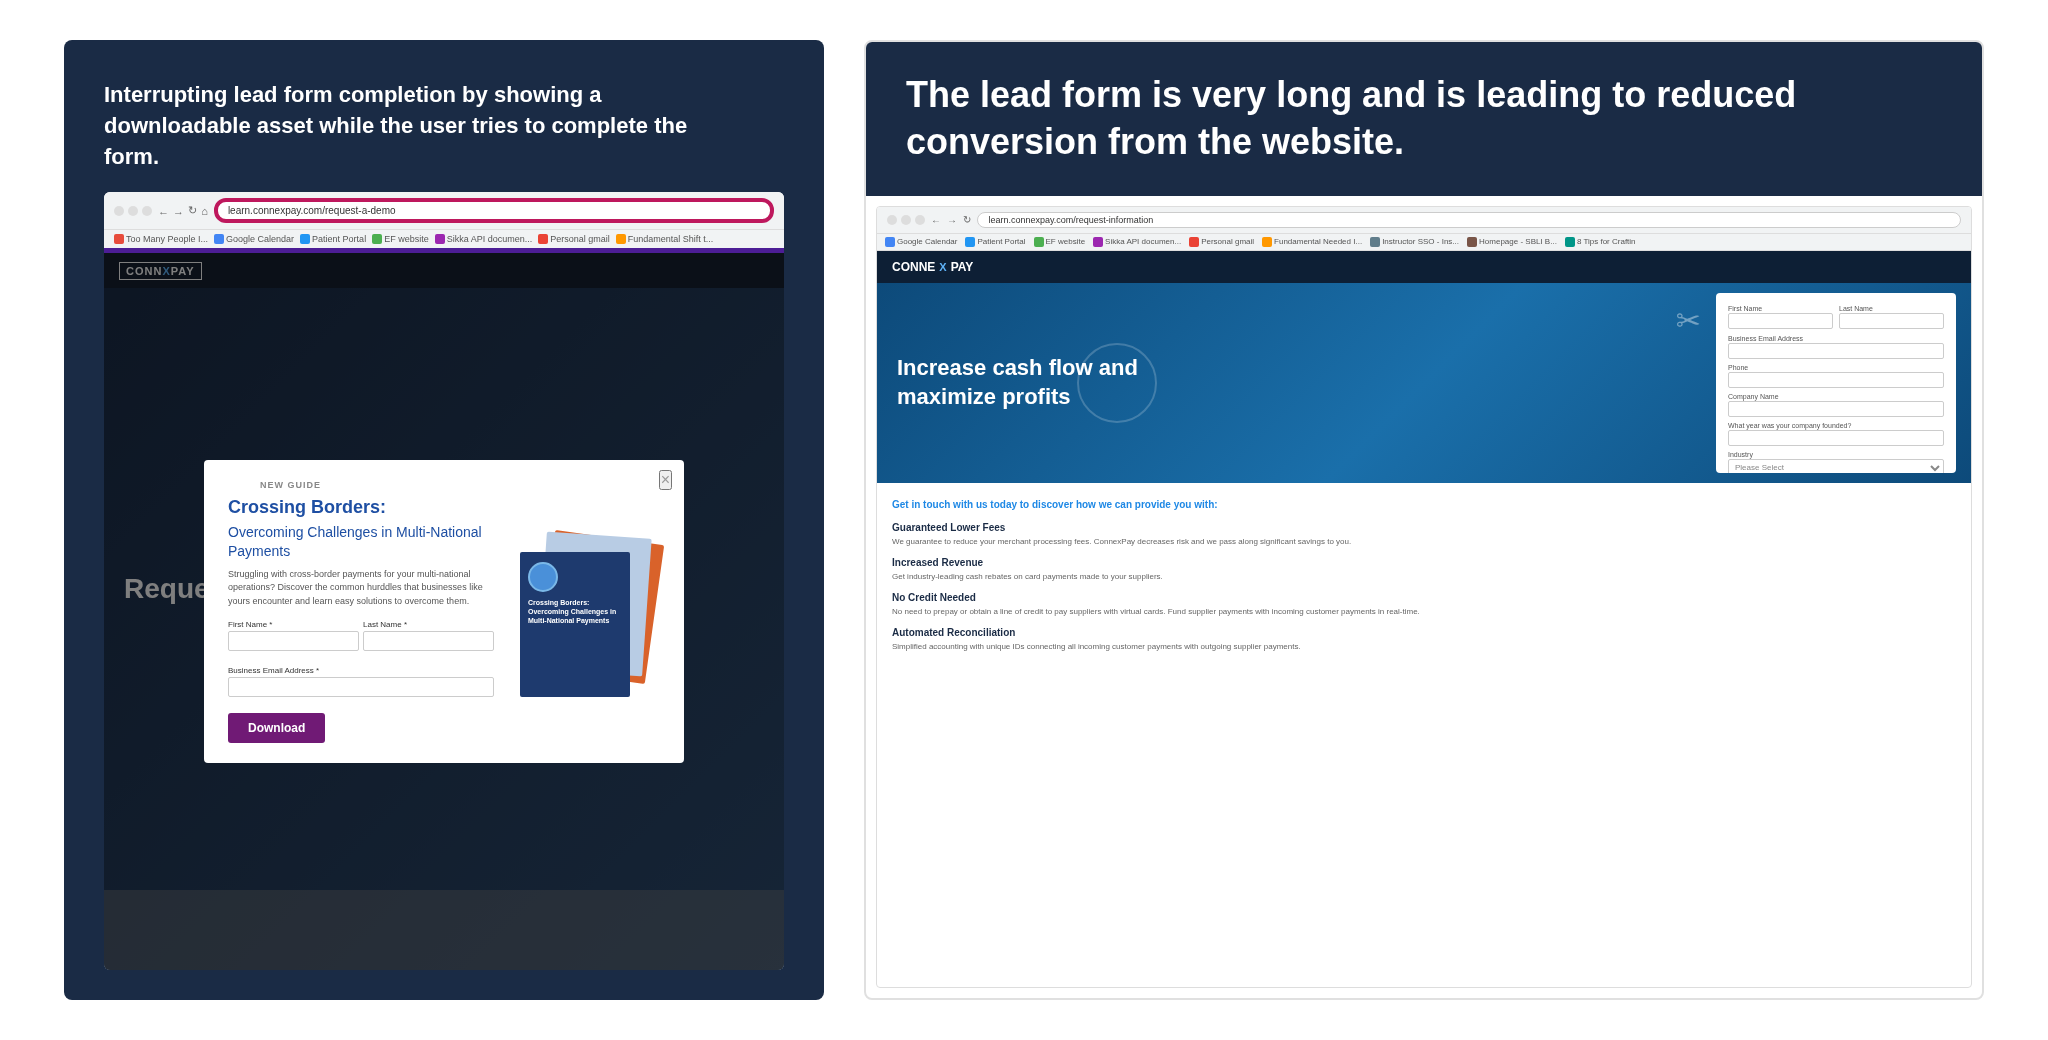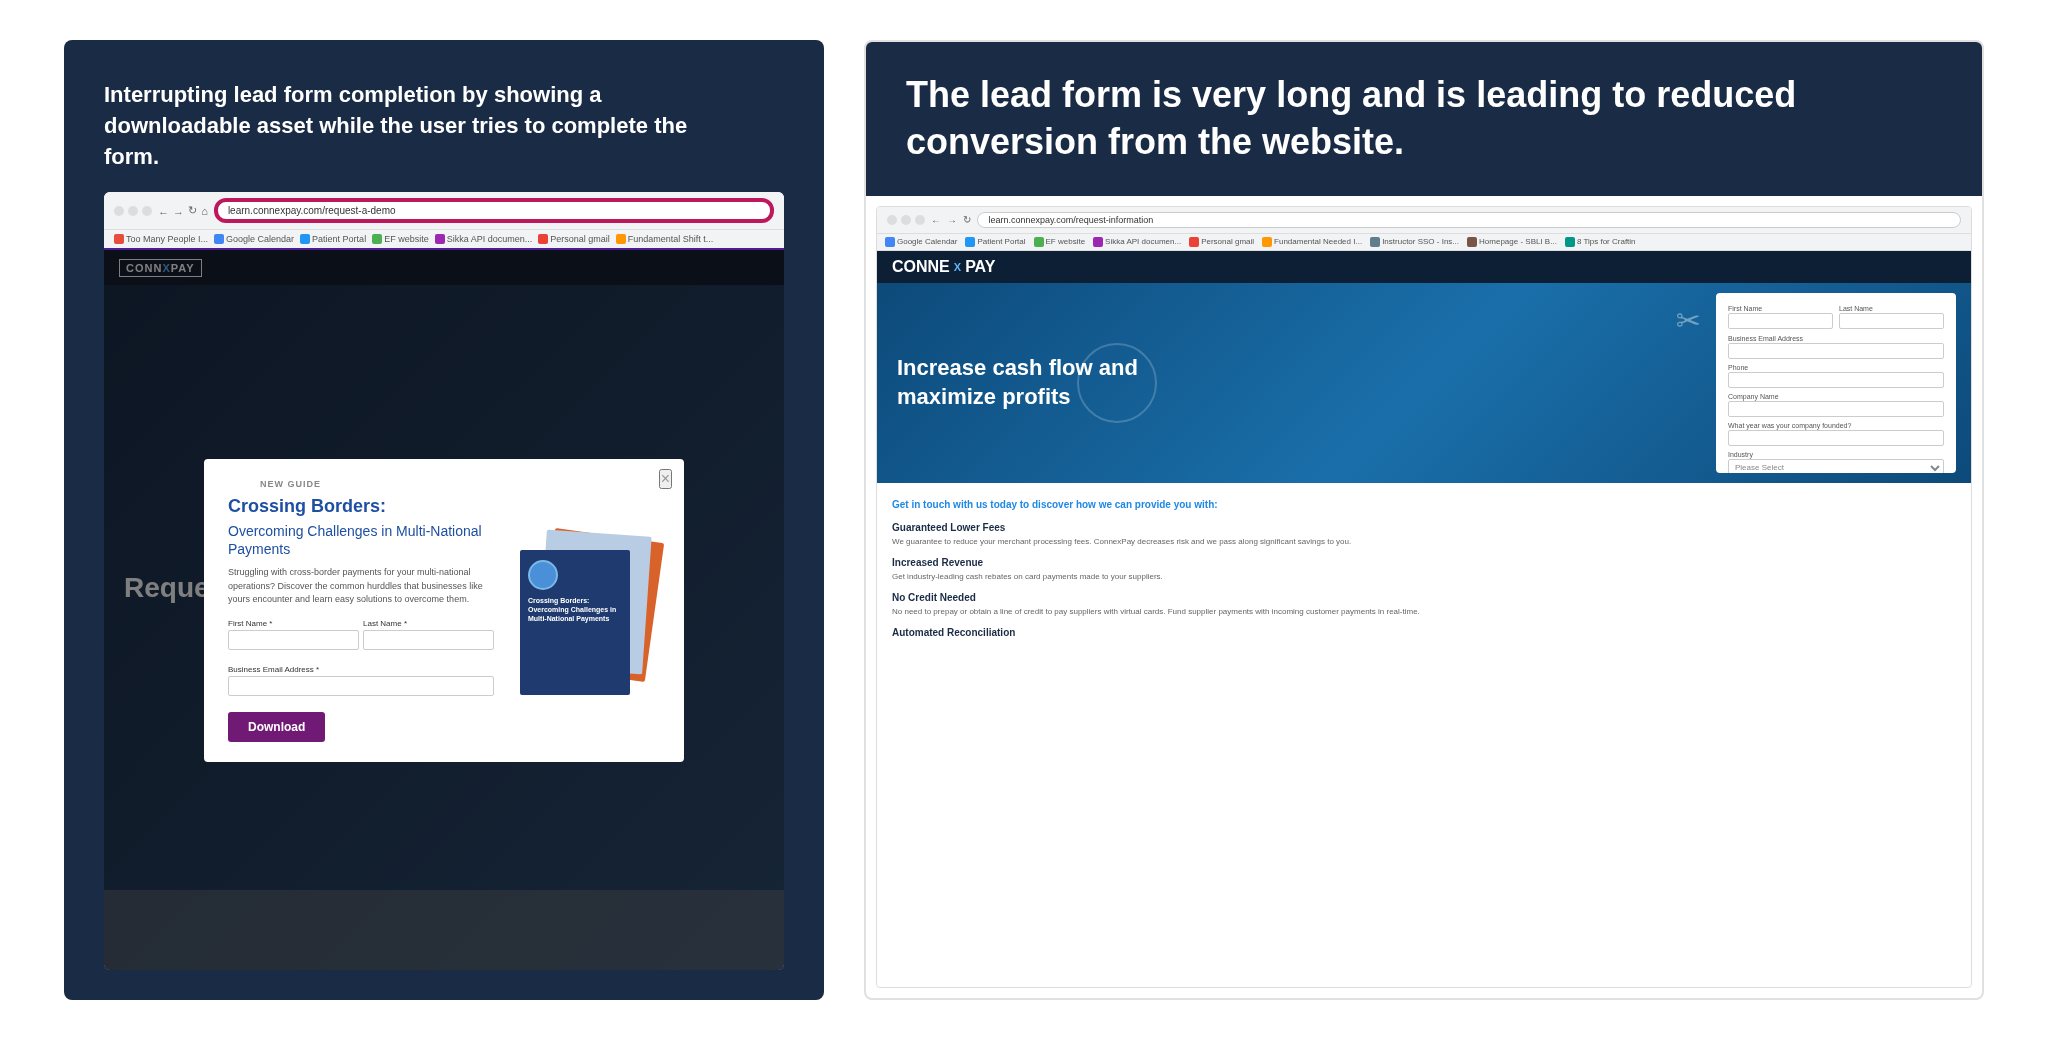--- a/index.html
+++ b/index.html
@@ -89,21 +89,21 @@
       white-space: nowrap;
       overflow: hidden;
     }
 
     .browser-bookmarks {
       background: #f1f3f4;
       padding: 4px 10px;
       display: flex;
       align-items: center;
       gap: 6px;
-      border-bottom: 2px solid #4c1d95;
+      border-bottom: 5px solid #4c1d95;
       font-size: 9px;
       color: #555;
     }
 
     .bookmark-item {
       display: flex;
       align-items: center;
       gap: 2px;
       white-space: nowrap;
     }
@@ -430,21 +430,21 @@
     }
 
     .connexpay-logo-nav {
       display: flex;
       align-items: center;
       gap: 4px;
     }
 
     .connex-text {
       color: #fff;
-      font-size: 16px;
+      font-size: 12px;
       font-weight: bold;
     }
 
     .pay-text {
       color: #5fb3f8;
       font-size: 11px;
       font-weight: bold;
     }
 
     .hero-section {
@@ -812,19 +812,20 @@
             <div class="feature-section">
               <div class="feature-title">Increased Revenue</div>
               <div class="feature-desc">Get industry-leading cash rebates on card payments made to your suppliers.</div>
             </div>
             <div class="feature-section">
               <div class="feature-title">No Credit Needed</div>
               <div class="feature-desc">No need to prepay or obtain a line of credit to pay suppliers with virtual cards. Fund supplier payments with incoming customer payments in real-time.</div>
             </div>
             <div class="feature-section">
               <div class="feature-title">Automated Reconciliation</div>
+              <div class="feature-desc">Simplified accounting with unique IDs connecting all incoming customer payments with outgoing supplier payments.</div>
             </div>
           </div>
         </div>
       </div>
     </div>
   </div>
 </div>
 
 </body></html>

